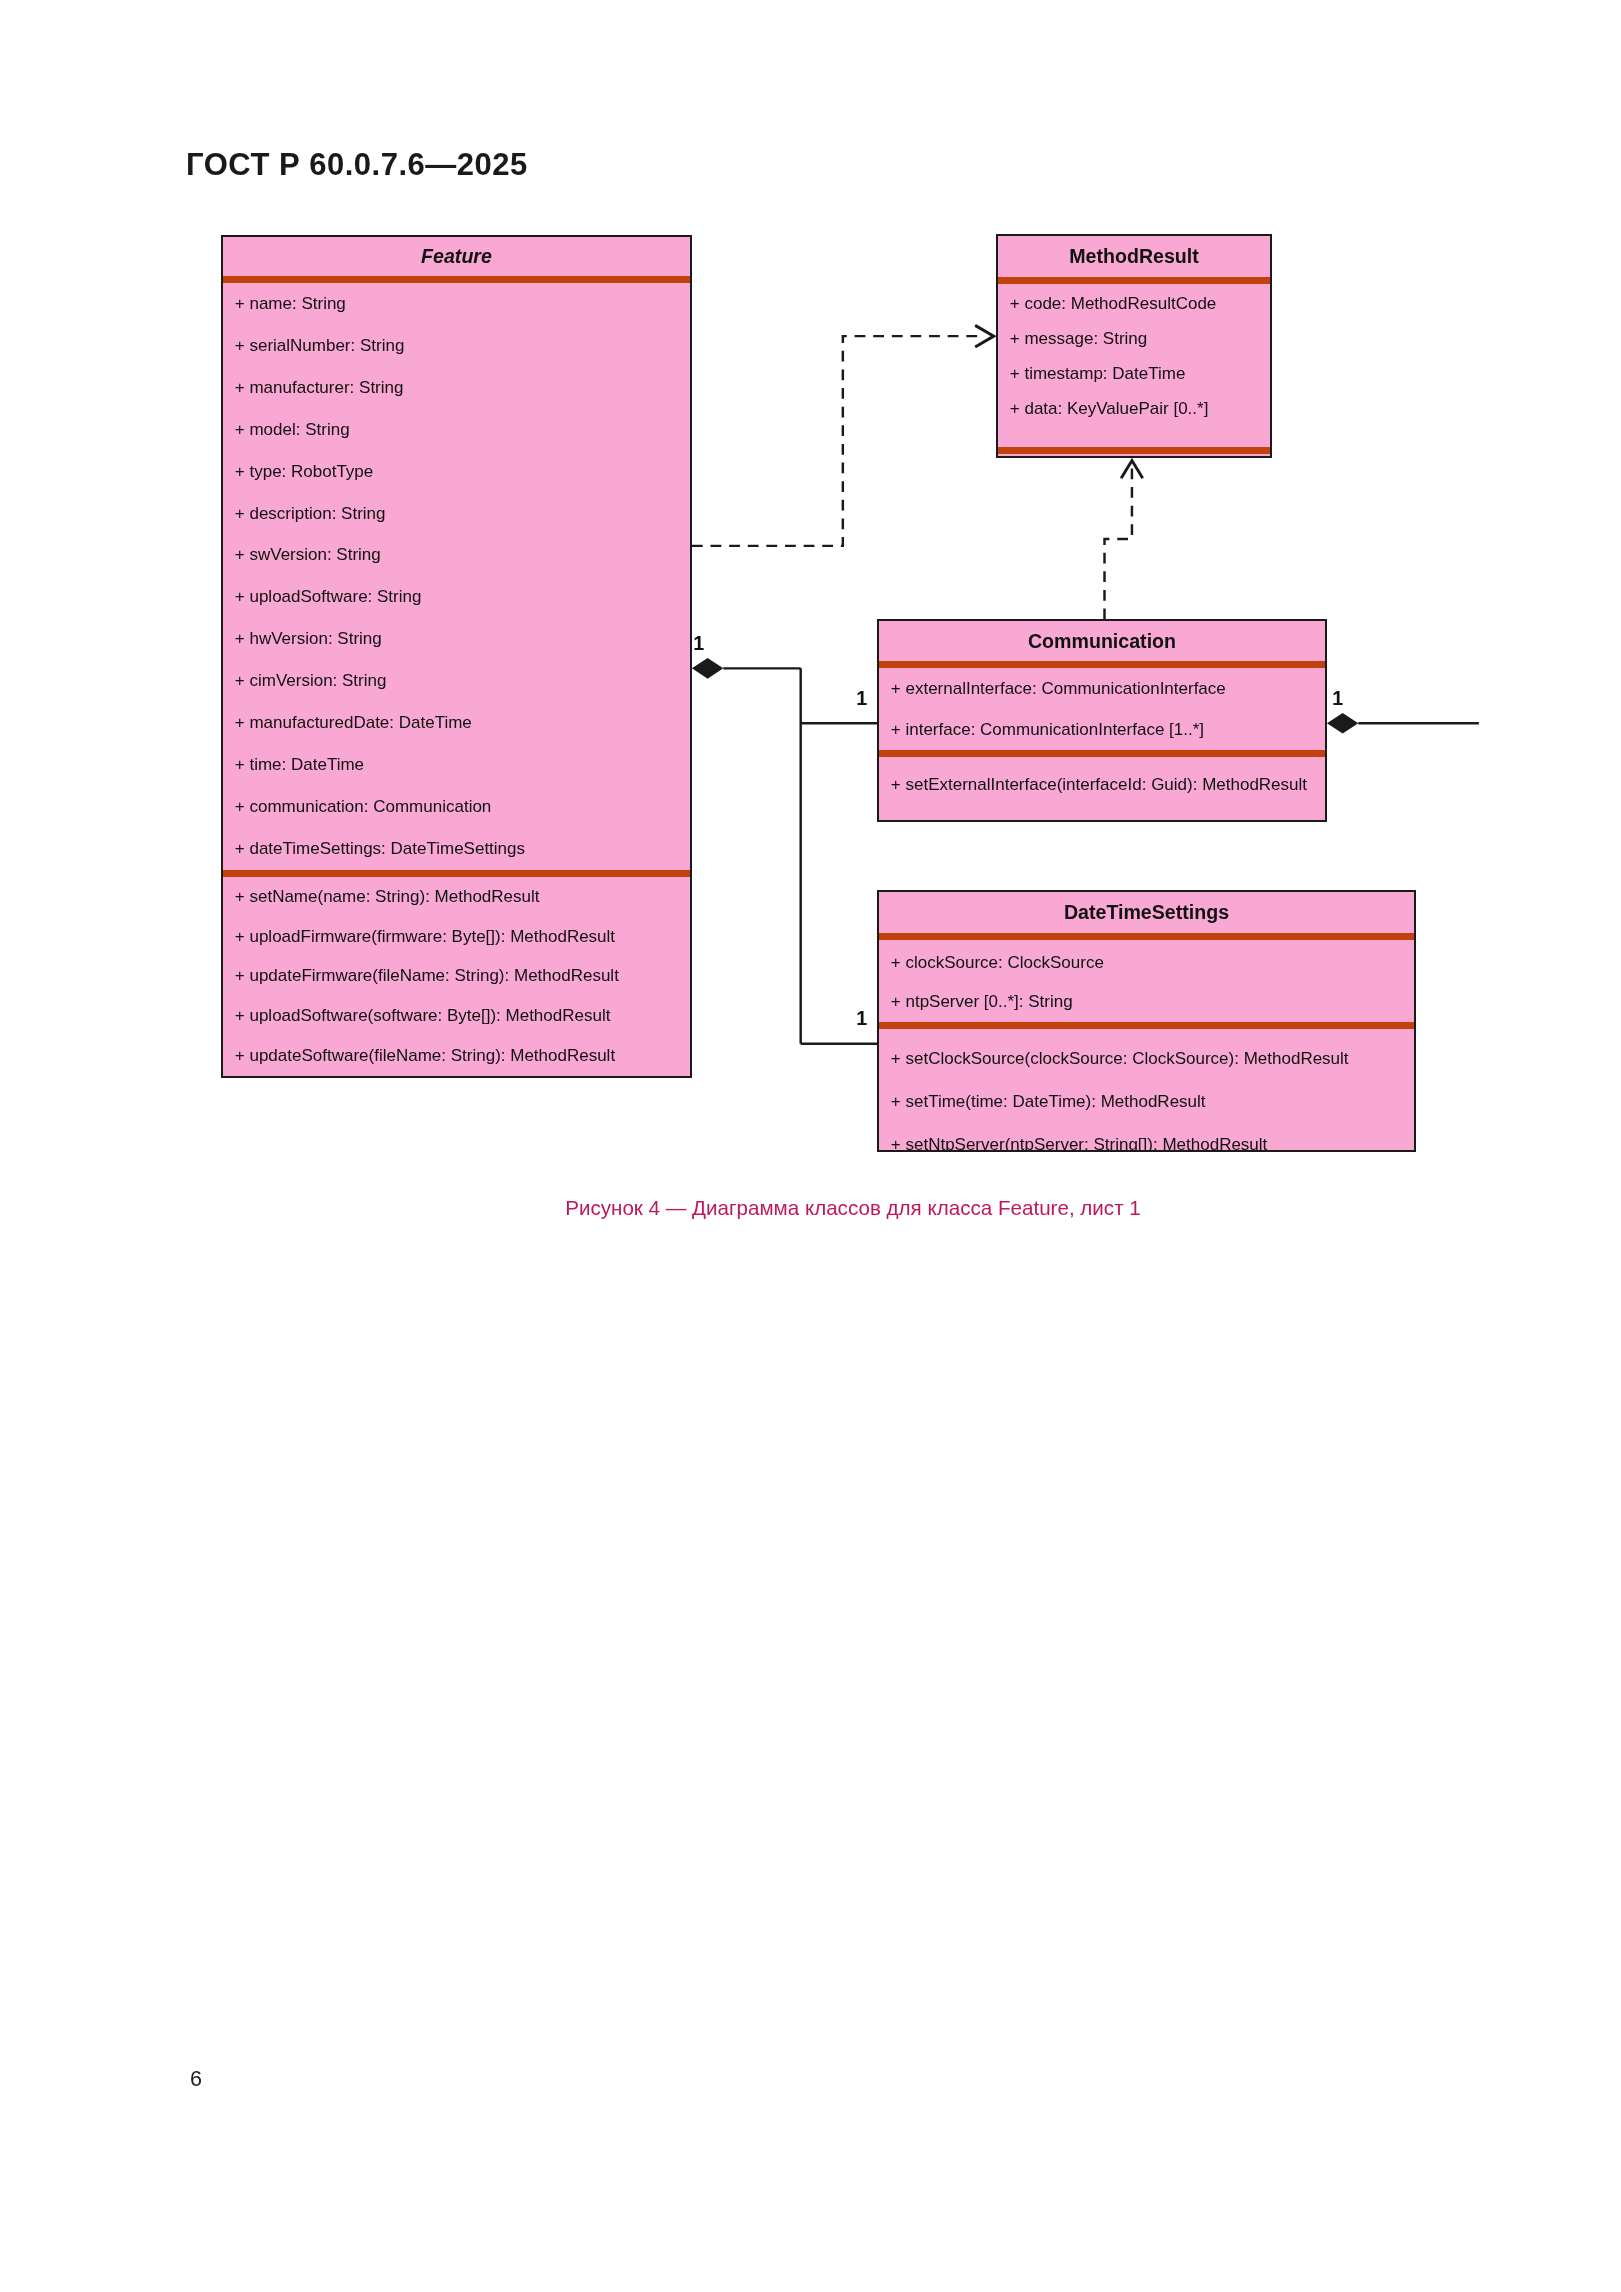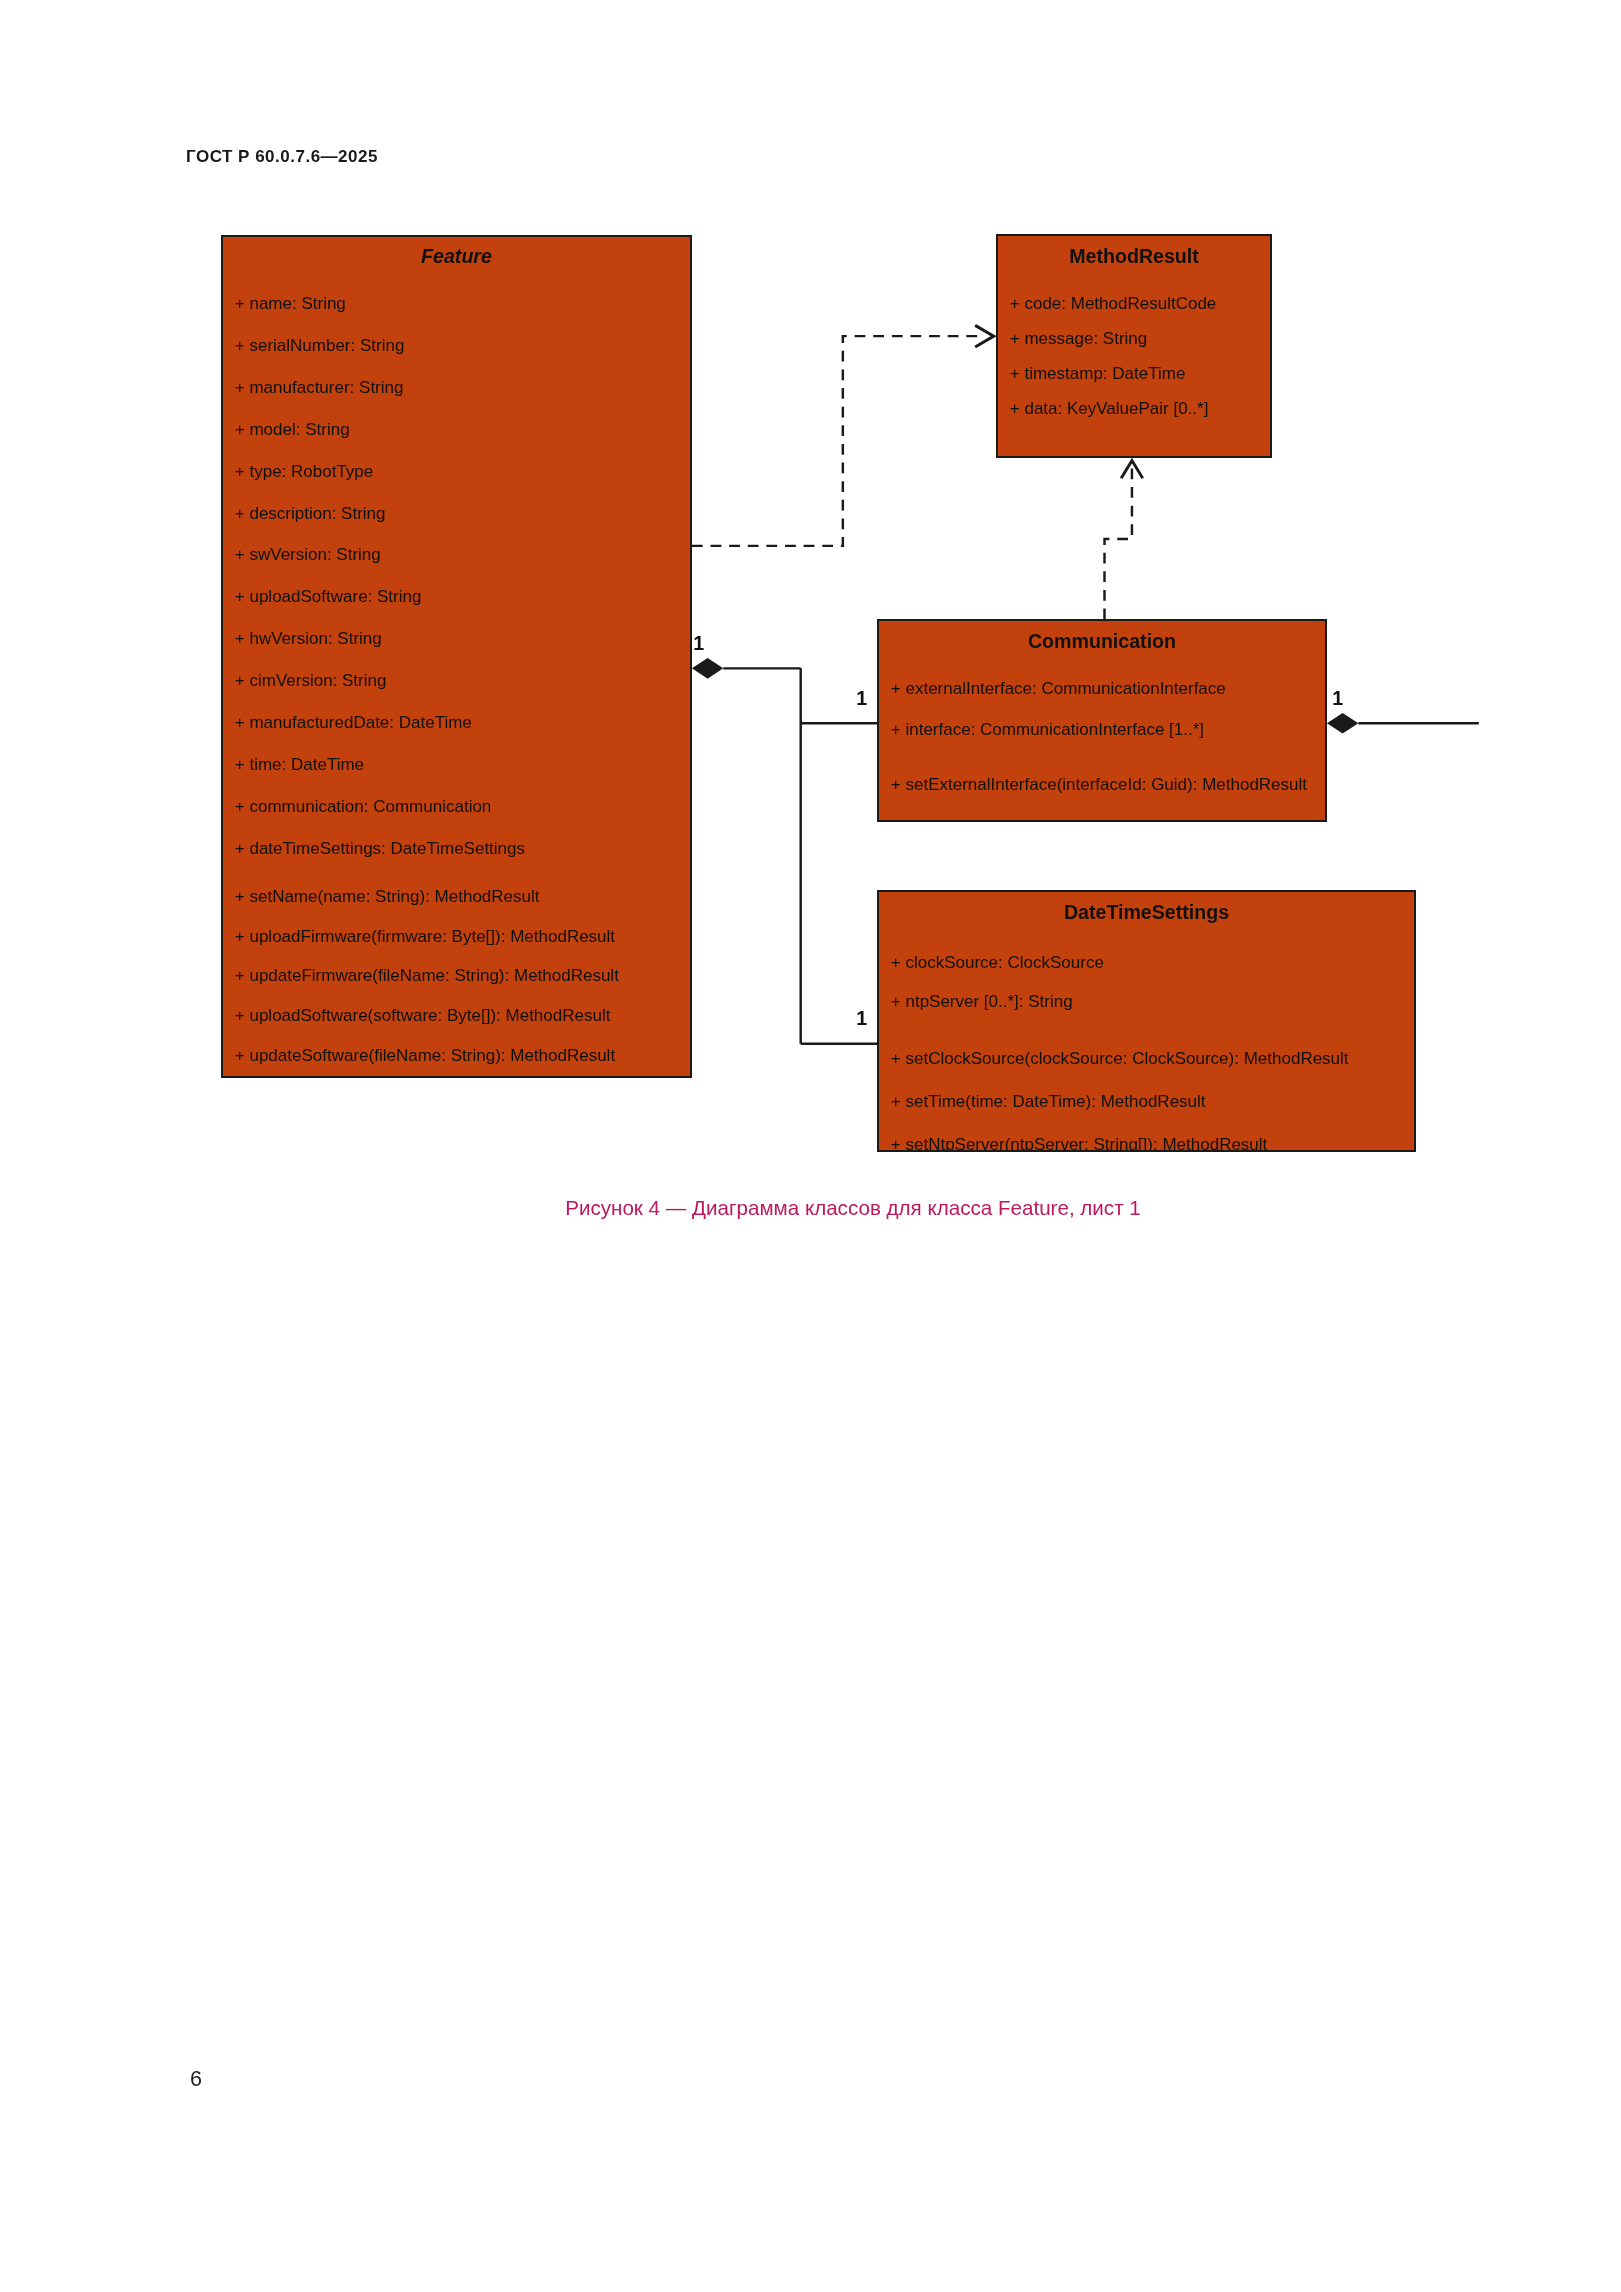--- a/index.html
+++ b/index.html
@@ -6,34 +6,34 @@
   .page{
     position:relative;
     width:1621px;height:2293px;
     background:#ffffff;
     font-family:"Liberation Sans", sans-serif;
     color:#111;
     overflow:hidden;
   }
   .doc-header{
     position:absolute;left:186px;top:147px;
-    font-size:17px;font-weight:bold;letter-spacing:0.5px;color:#1a1a1a;
+    font-size:31px;font-weight:bold;letter-spacing:0.5px;color:#1a1a1a;
   }
   .caption{
     position:absolute;left:221px;top:1196px;width:1264px;
     text-align:center;font-size:20.6px;color:#be185d;
   }
   .page-number{
     position:absolute;left:190px;top:2066px;
     font-size:21.6px;color:#222;
   }
   
   .uml-class{
     position:absolute;
-    background:#c2410c;
+    background:#f9a8d4;
     border:2px solid #1a1a1a;
     box-sizing:border-box;
     display:flex;flex-direction:column;
     overflow:hidden;
   }
   .uml-title{
     display:flex;align-items:center;justify-content:center;
     font-weight:bold;font-size:19.6px;color:#111;
     flex:0 0 auto;
   }

